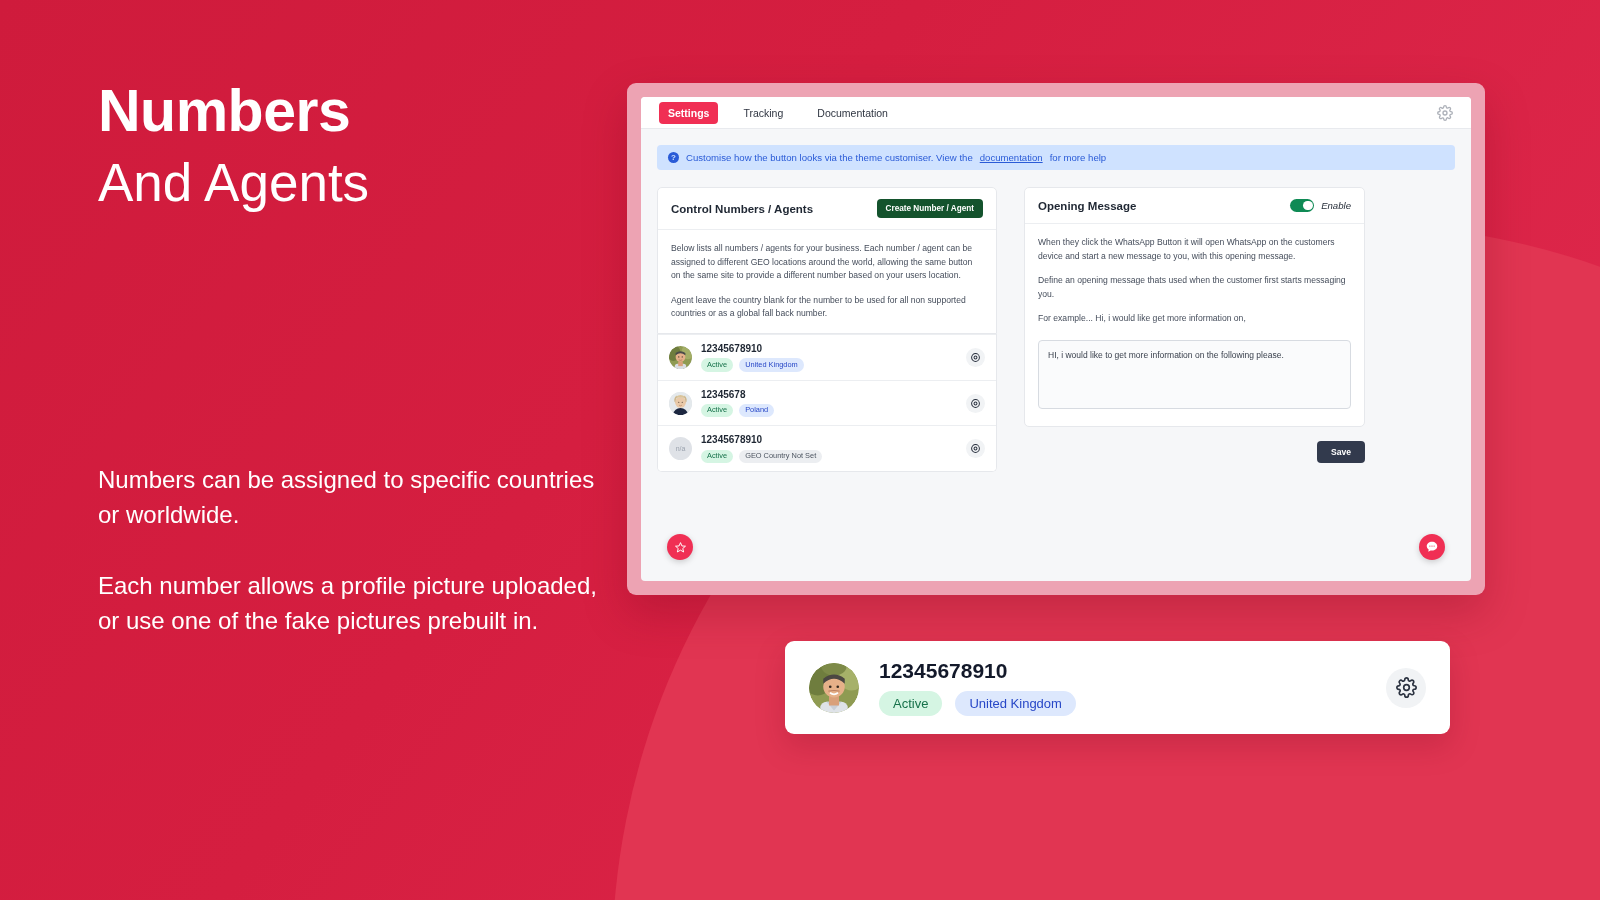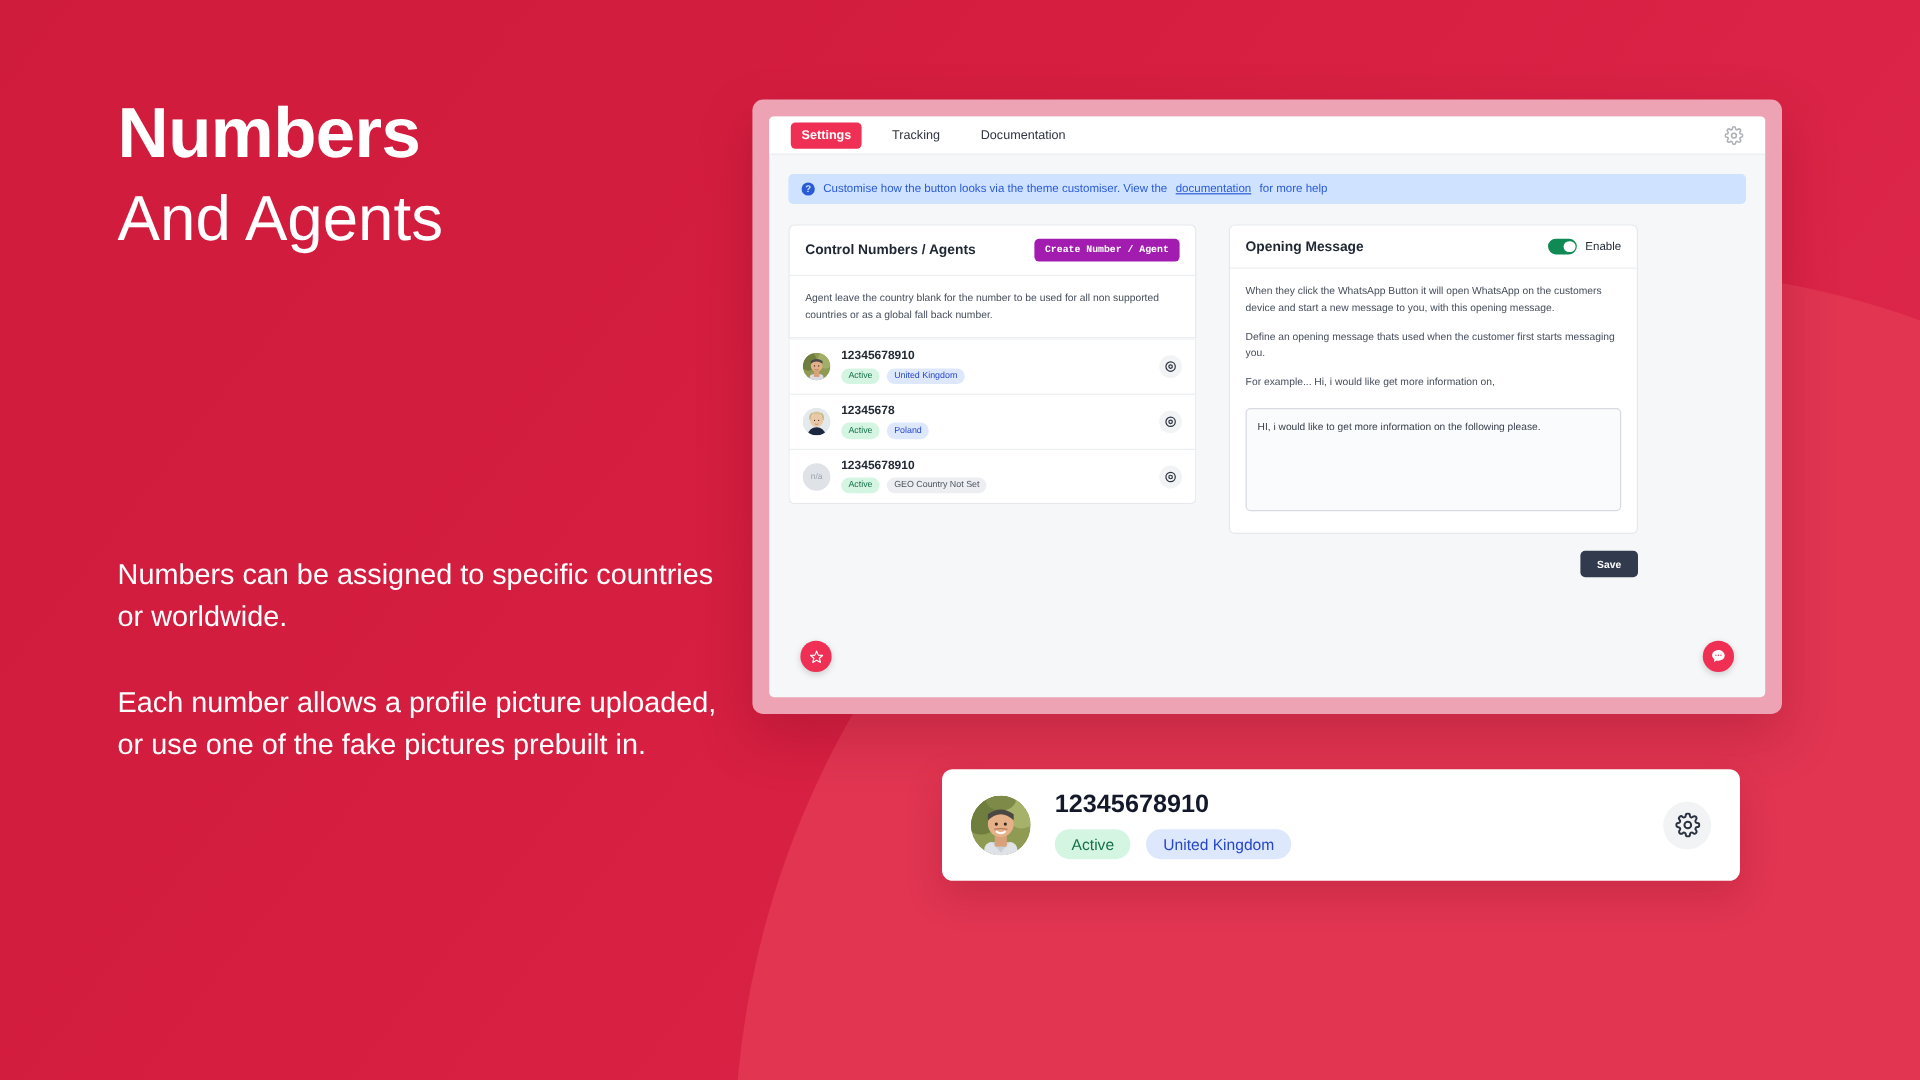--- a/index.html
+++ b/index.html
@@ -154,30 +154,29 @@
     justify-content: space-between;
     padding: 11px 13px;
     border-bottom: 1px solid #eceef1;
   }
   .card-title {
     font-size: 11.5px;
     font-weight: 700;
     color: #1f2733;
   }
   .btn-blue {
-    background: #a21caf;
+    background: #14532d;
     color: #fff;
     font-size: 8.2px;
     font-weight: 700;
     padding: 5px 9px;
     border-radius: 4px;
     border: none;
     cursor: pointer;
     white-space: nowrap;
-    font-family: Liberation Mono, monospace;
   }
   .card-body { padding: 12px 13px 12px 13px; }
   .card-body p {
     font-size: 8.6px;
     line-height: 1.58;
     color: #454d5b;
     margin-bottom: 11px;
   }
   .card-body p:last-child { margin-bottom: 0; }
 
@@ -230,21 +229,21 @@
   .gear-btn {
     width: 19px; height: 19px;
     border-radius: 50%;
     background: #f1f3f5;
     display: flex; align-items: center; justify-content: center;
     flex: 0 0 auto;
     cursor: pointer;
   }
 
   
-  .toggle-wrap { display: flex; align-items: center; gap: 7px; }
+  .toggle-wrap { display: flex; align-items: center; gap: 7px; font-style: italic; }
   .toggle {
     width: 24px; height: 13px;
     border-radius: 8px;
     background: #0f8a55;
     position: relative;
     cursor: pointer;
   }
   .toggle .knob {
     position: absolute;
     right: 1.6px; top: 1.6px;
@@ -252,21 +251,21 @@
     border-radius: 50%;
     background: #fff;
   }
   .toggle-label { font-size: 9.6px; color: #1f2733; font-weight: 400; }
 
   .msg-box {
     margin: 2px 13px 13px 13px;
     border: 1px solid #d7dbe1;
     border-radius: 4px;
     background: #fafbfc;
-    height: 86px;
+    height: 69px;
     padding: 8px 9px;
     font-size: 8.5px;
     color: #3a414d;
     position: relative;
     resize: none;
     width: calc(100% - 26px);
     font-family: "Liberation Sans", sans-serif;
     line-height: 1.5;
   }
   .save-row { display: flex; justify-content: flex-end; margin-top: 14px; }
@@ -381,20 +380,21 @@
 
         <div class="panels">
 
           <div class="panel-left">
             <div class="card" style="border-radius:5px 5px 0 0;">
               <div class="card-head">
                 <div class="card-title">Control Numbers / Agents</div>
                 <button class="btn-blue">Create Number / Agent</button>
               </div>
               <div class="card-body">
+                <p>Below lists all numbers / agents for your business. Each number / agent can be assigned to different GEO locations around the world, allowing the same button on the same site to provide a different number based on your users location.</p>
                 <p>Agent leave the country blank for the number to be used for all non supported countries or as a global fall back number.</p>
               </div>
             </div>
 
             <div class="rows-card">
 
               <div class="num-row">
                 <div class="avatar">
                   <svg viewBox="0 0 40 40" width="23" height="23">
                     <defs>

